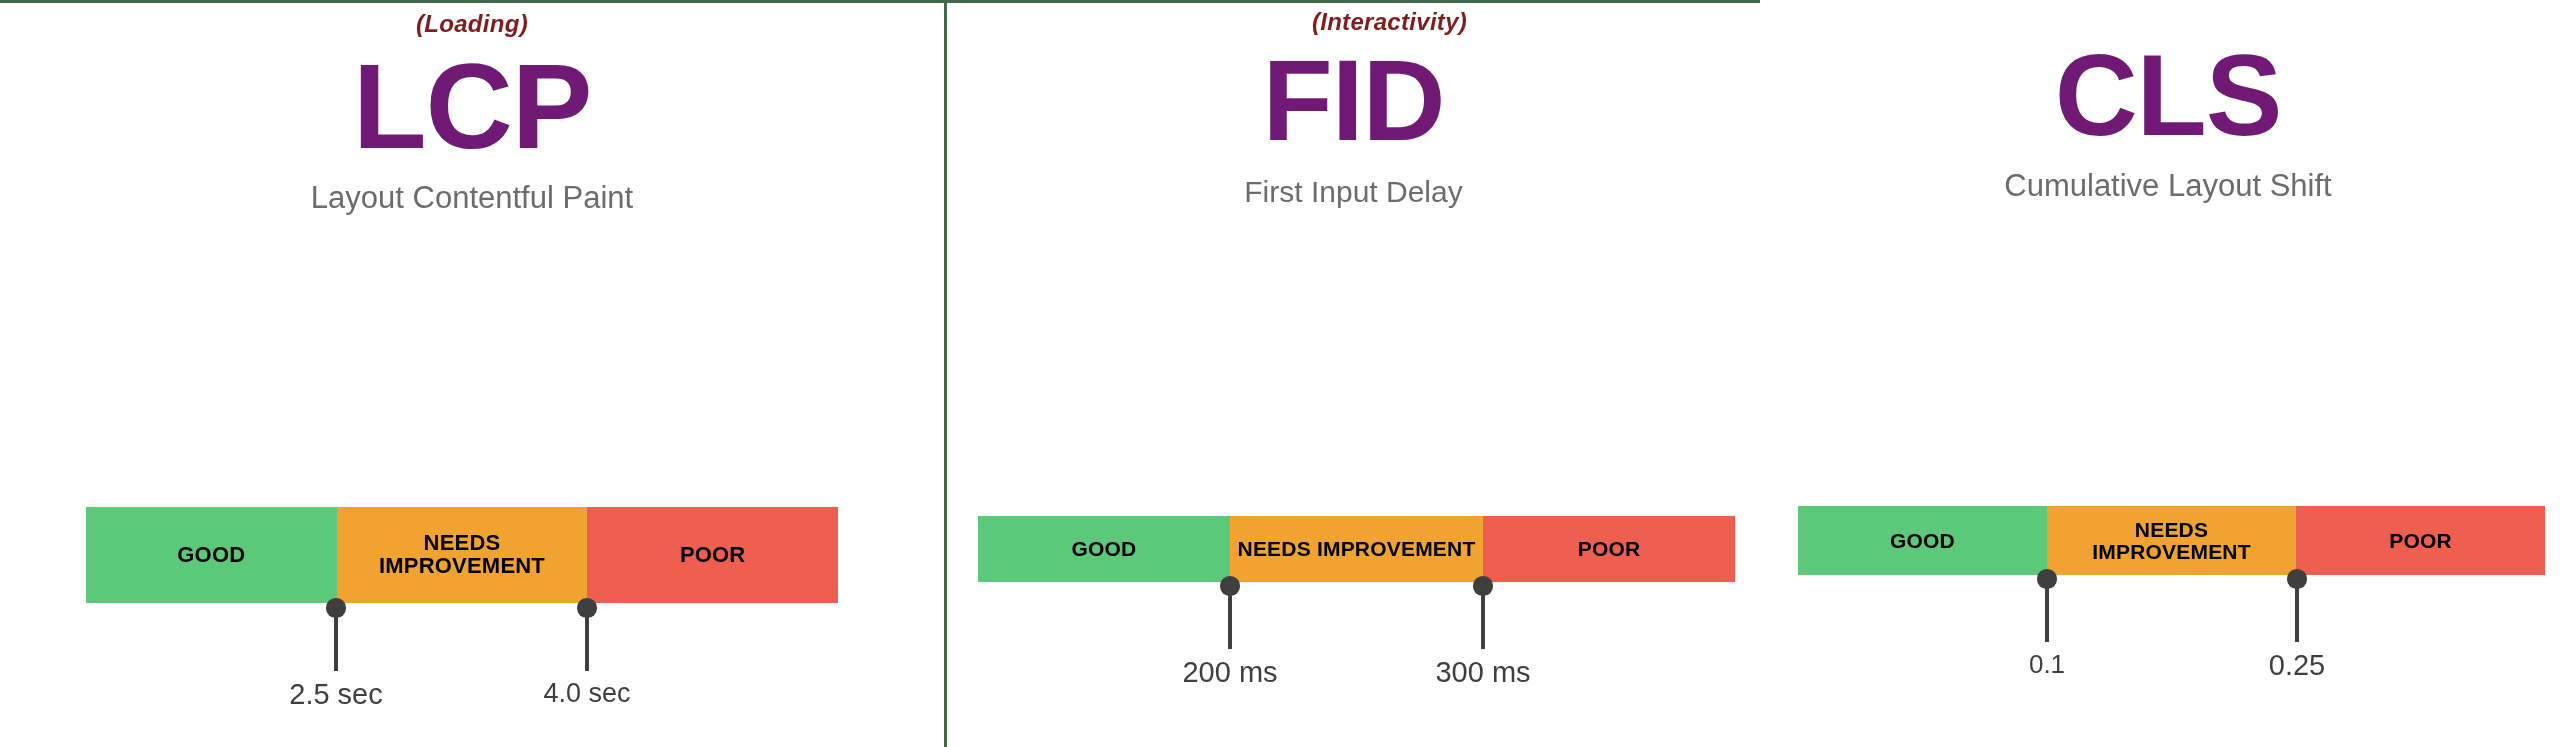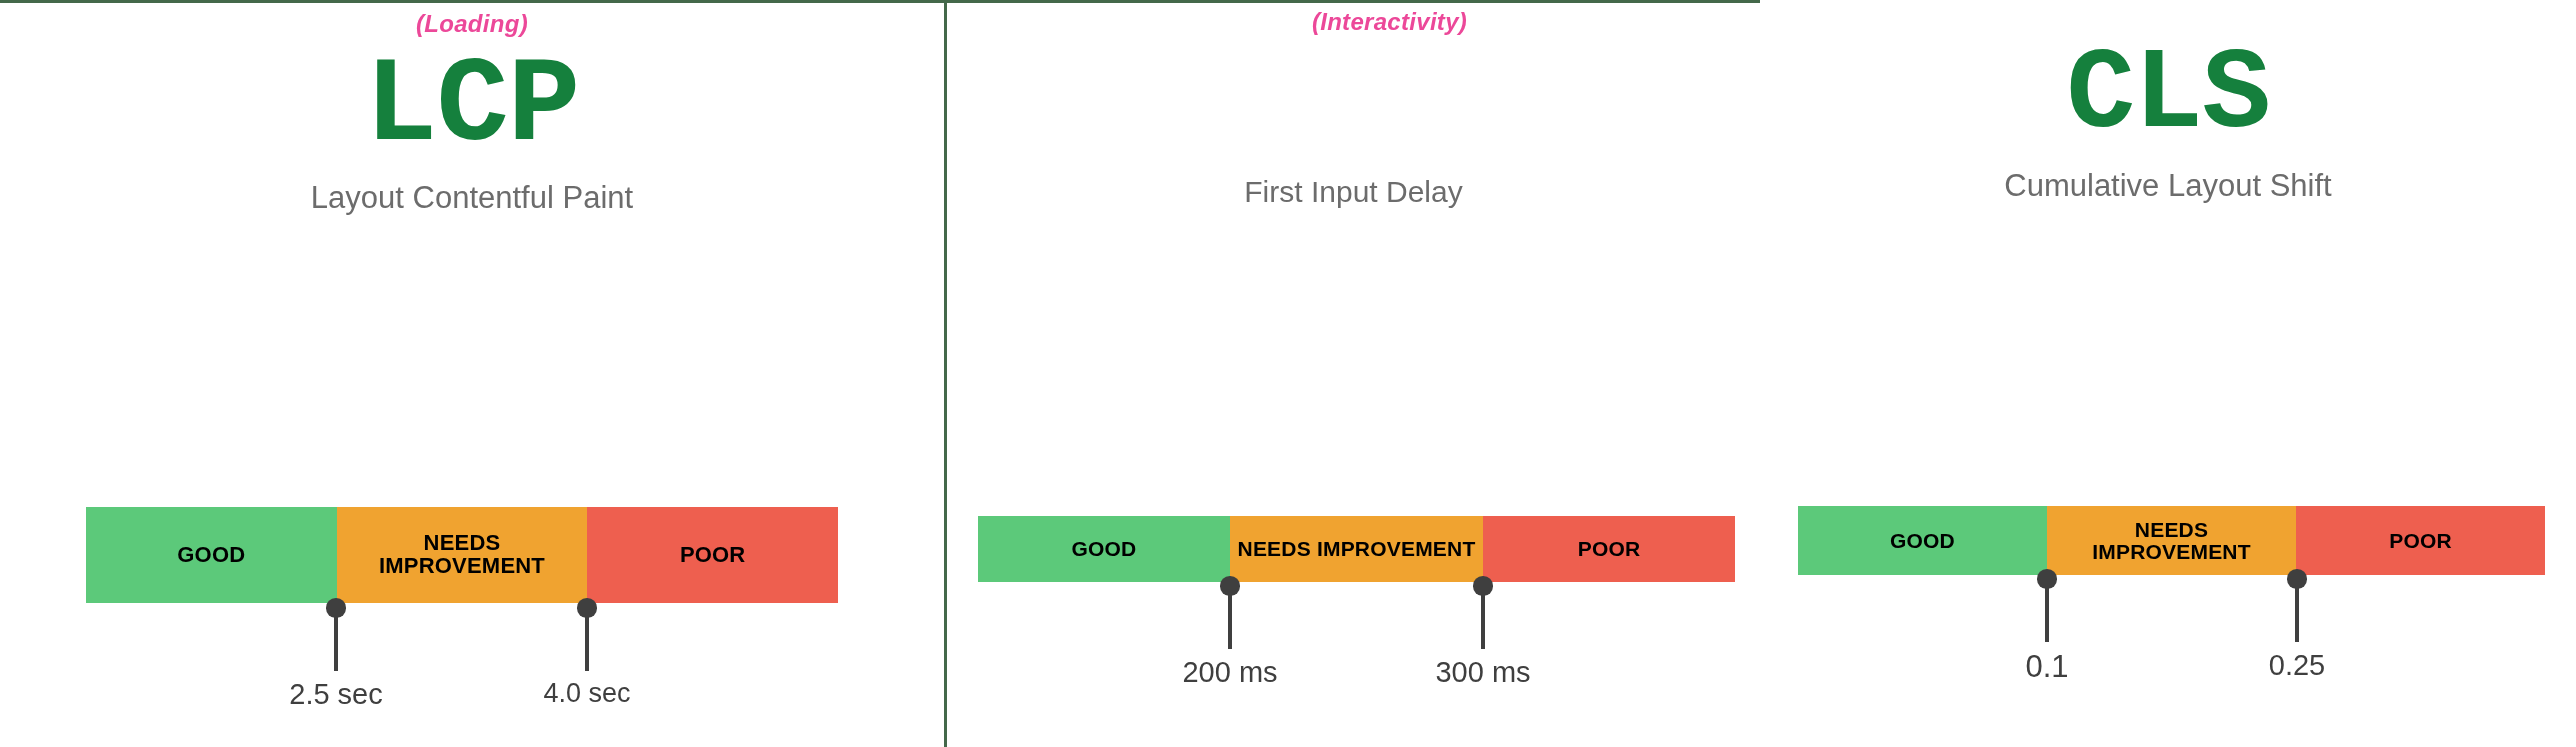--- a/index.html
+++ b/index.html
@@ -22,31 +22,30 @@
   #divider-1{
     position:absolute;left:944px;top:0;width:2.9px;height:747px;
     background:#44684a;
   }
   
   .panel{position:absolute;top:0;height:747px;}
   .panel-head{position:absolute;left:0;width:100%;text-align:center;}
   .category{
     font-style:italic;
     font-weight:700;
-    color:#ec4899;
+    color:#7f1d1d;
     letter-spacing:0.3px;
     white-space:nowrap;
   }
   .acronym{
-    color:#15803d;
+    color:#701a75;
     font-weight:700;
     letter-spacing:-1.1px;
     line-height:1;
     white-space:nowrap;
-    font-family:Liberation Mono, monospace;
   }
   .fullname{
     color:#6c6c6c;
     font-weight:400;
     white-space:nowrap;
   }
   
   .bar{position:absolute;display:flex;}
   .seg{
     display:flex;align-items:center;justify-content:center;
@@ -112,20 +111,23 @@
       <div class="marker-dot" style="left:-9.8px;top:0px;width:19.5px;height:19.5px;"></div>
       <div class="marker-stem" style="left:-2.3px;top:9.8px;width:4.6px;height:63px;"></div>
       <div class="marker-label" style="left:0;top:80px;font-size:27px;">4.0 sec</div>
     </div>
   </div>
 
   <div class="panel" style="left:947px;width:813px;">
     <div class="panel-head" style="top:8px;margin-left:36px;">
       <div class="category" style="font-size:24px;">(Interactivity)</div>
     </div>
+    <div class="panel-head" style="top:43px;">
+      <div class="acronym" style="font-size:115px;">FID</div>
+    </div>
     <div class="panel-head" style="top:175px;">
       <div class="fullname" style="font-size:30px;">First Input Delay</div>
     </div>
 
     <div class="bar" style="left:31px;top:516px;width:758px;height:66px;">
       <div class="seg seg-good" style="width:252px;font-size:21px;">GOOD</div>
       <div class="seg seg-ni" style="width:253px;font-size:21px;padding:0 7px;box-sizing:border-box;">NEEDS IMPROVEMENT</div>
       <div class="seg seg-poor" style="width:252px;font-size:21px;">POOR</div>
     </div>
 
@@ -152,21 +154,21 @@
 
     <div class="bar" style="left:38px;top:506px;width:748px;height:69px;">
       <div class="seg seg-good" style="width:249px;font-size:21px;">GOOD</div>
       <div class="seg seg-ni" style="width:249px;font-size:21px;padding:0 7px;box-sizing:border-box;">NEEDS IMPROVEMENT</div>
       <div class="seg seg-poor" style="width:249px;font-size:21px;">POOR</div>
     </div>
 
     <div class="marker" style="left:287px;top:569px;">
       <div class="marker-dot" style="left:-9.8px;top:0px;width:19.5px;height:19.5px;"></div>
       <div class="marker-stem" style="left:-2.3px;top:9.8px;width:4.6px;height:63px;"></div>
-      <div class="marker-label" style="left:0;top:80px;font-size:31px;">0.1</div>
+      <div class="marker-label" style="left:0;top:80px;font-size:26px;">0.1</div>
     </div>
 
     <div class="marker" style="left:537px;top:569px;">
       <div class="marker-dot" style="left:-9.8px;top:0px;width:19.5px;height:19.5px;"></div>
       <div class="marker-stem" style="left:-2.3px;top:9.8px;width:4.6px;height:63px;"></div>
       <div class="marker-label" style="left:0;top:80px;font-size:29px;">0.25</div>
     </div>
   </div>
 
 </div>

